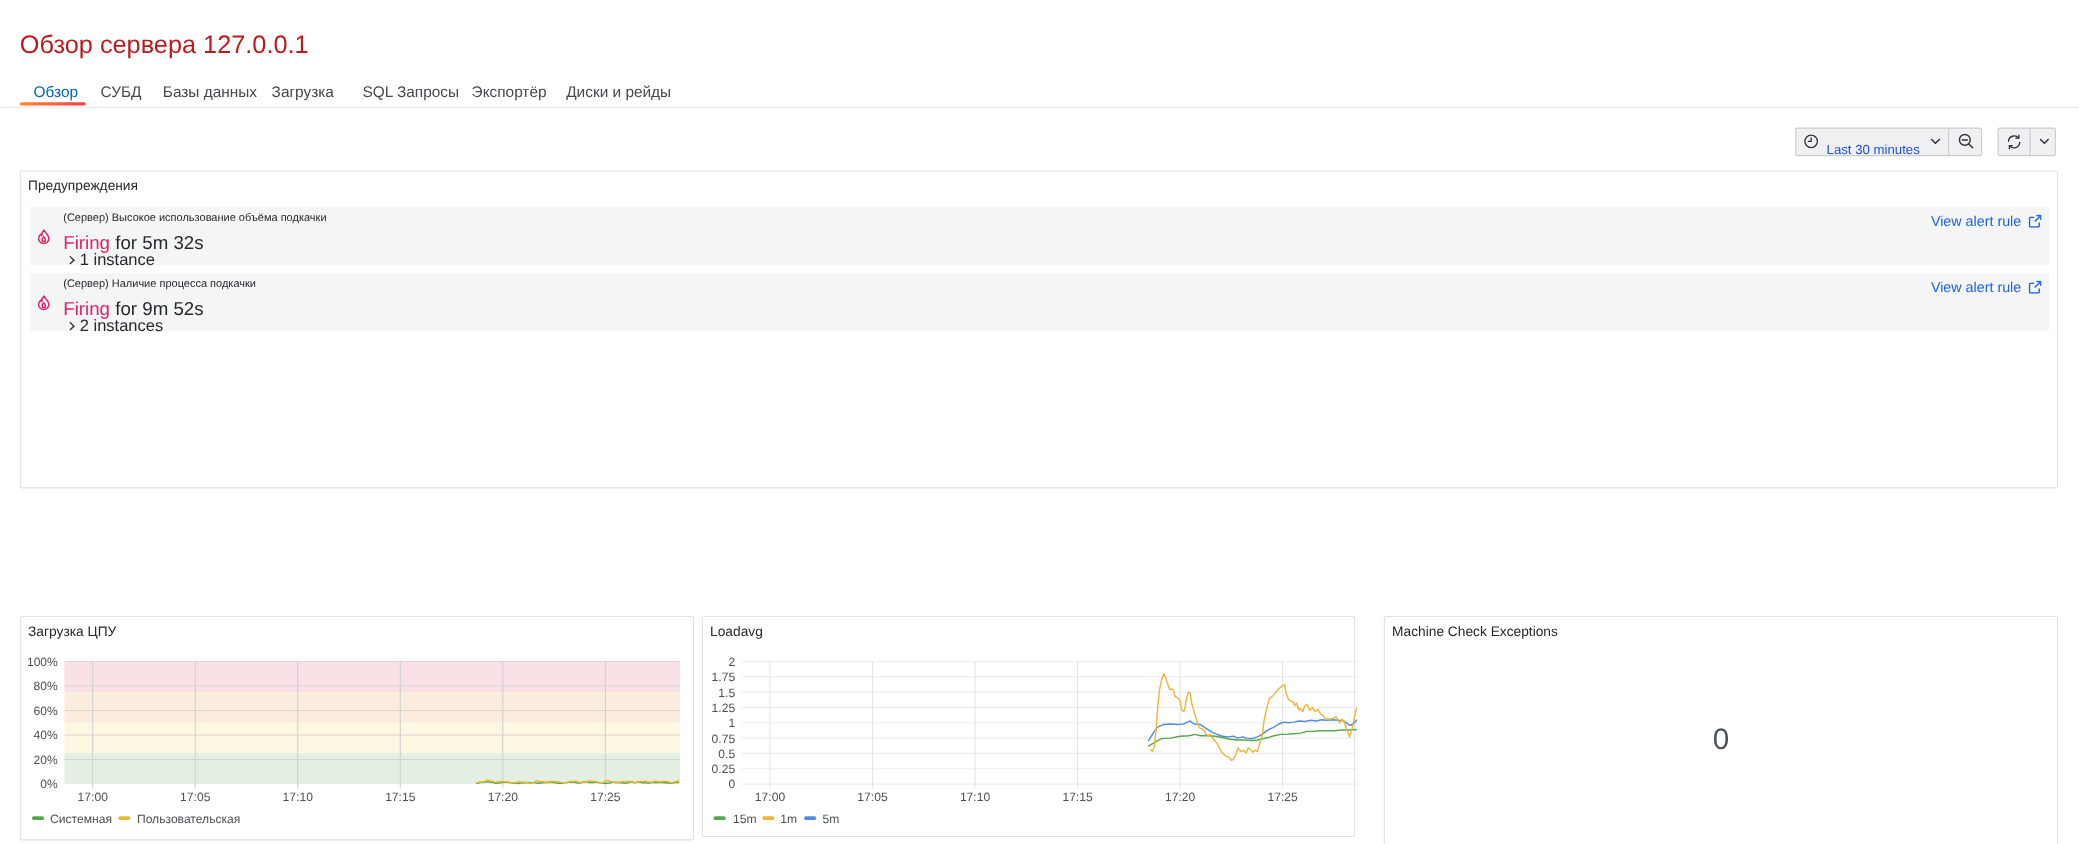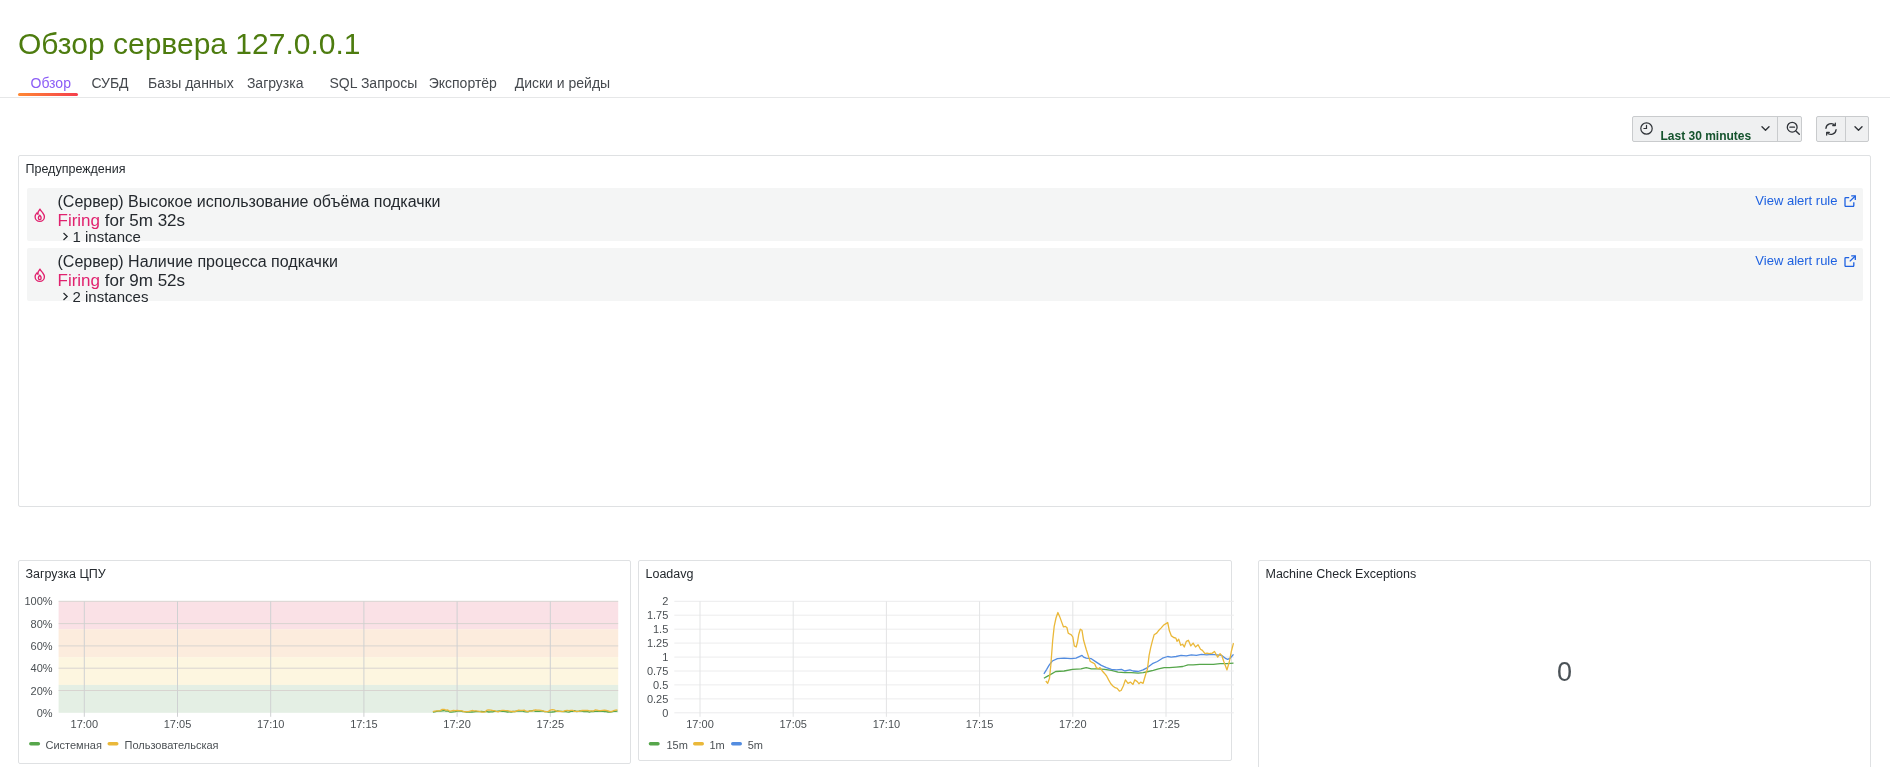--- a/index.html
+++ b/index.html
@@ -1,26 +1,26 @@
 <!DOCTYPE html>
 <html><head><meta charset="utf-8"><style>
 *{margin:0;padding:0;box-sizing:border-box}
 html,body{width:1890px;height:767px;background:#fff;font-family:"Liberation Sans",sans-serif;position:relative;overflow:hidden}
-h1{position:absolute;left:18px;top:27px;font-size:30px;font-weight:400;color:#4d7c0f;letter-spacing:0}
+h1{position:absolute;left:18px;top:27px;font-size:23px;font-weight:400;color:#b91c1c;letter-spacing:0}
 .tab{position:absolute;top:74.5px;font-size:14px;white-space:nowrap;color:#45494e}
-.tab.on{color:#8b5cf6;font-weight:400}
+.tab.on{color:#0369a1;font-weight:400}
 .tabbar{position:absolute;left:0;top:97px;width:1890px;height:1px;background:#e6e7e8}
 .tabul{position:absolute;left:18.1px;top:92.8px;width:59.8px;height:3px;border-radius:1.5px;background:linear-gradient(90deg,#ff8833 0%,#f53e4c 100%)}
 .btng{position:absolute;display:flex;align-items:stretch;background:#eff0f1;border:1px solid #c9cbcd;border-radius:2px;height:26px;top:115.5px}
 .btnseg{display:flex;align-items:center;padding:0 8px;white-space:nowrap}
 .btndiv{flex:0 0 1px;background:#c9cbcd}
 .panel{position:absolute;background:#fff;border:1px solid #dfe1e3;border-radius:2px}
 .ptitle{position:absolute;left:6.5px;top:6px;font-size:12.5px;font-weight:500;color:#24292e}
 .arow{position:absolute;left:7.5px;right:7.5px;height:53px;background:#f4f5f5;border-radius:2px}
-.atitle{position:absolute;left:31px;top:5px;font-size:16px;font-weight:500;color:#24292e}
+.atitle{position:absolute;left:31px;top:5px;font-size:10px;font-weight:500;color:#24292e}
 .afir{position:absolute;left:31px;top:23px;font-size:17px;color:#24292e}
 .afir b{color:#e0226e;font-weight:400}
 .ainst{position:absolute;left:35px;top:39.5px;font-size:15px;color:#24292e;display:flex;align-items:center}
 .aview{position:absolute;right:7px;top:5px;font-size:13px;color:#1f62e0;display:flex;align-items:center}
 </style></head><body>
 <h1>Обзор сервера 127.0.0.1</h1>
 <span class="tab" style="left:30.5px"><span class="tab on" style="position:static">Обзор</span></span>
 <span class="tab" style="left:91.4px">СУБД</span>
 <span class="tab" style="left:148px">Базы данных</span>
 <span class="tab" style="left:246.9px">Загрузка</span>
@@ -29,21 +29,21 @@
 <span class="tab" style="left:514.7px">Диски и рейды</span>
 <div class="tabul"></div>
 <div class="tabbar"></div>
 
 <div class="btng" style="left:1631.5px;width:170px">
   <div class="btnseg" style="padding:0 7px">
       <svg width="13" height="13" viewBox="0 0 13 13">
         <circle cx="6.5" cy="6.5" r="5.7" stroke="#2f3338" stroke-width="1.2" fill="none"></circle>
         <path d="M6.5 3.3 L6.5 6.5 L3.9 6.5" stroke="#2f3338" stroke-width="1.2" fill="none" stroke-linecap="round"></path>
       </svg>
-      <span style="font-size:12px;font-weight:700;color:#14532d;margin:15px 10px 0 8px">Last 30 minutes</span>
+      <span style="font-size:12px;font-weight:400;color:#1d4ed8;margin:15px 10px 0 8px">Last 30 minutes</span>
       <svg width="9" height="7" viewBox="0 0 9 7">
         <path d="M1 1.8 L4.5 5.2 L8 1.8" stroke="#2f3338" stroke-width="1.4" fill="none" stroke-linecap="round" stroke-linejoin="round"></path>
       </svg>
     </div>
   <div class="btndiv"></div>
   <div class="btnseg" style="flex:1;justify-content:center">
       <svg width="15" height="15" viewBox="0 0 15 15">
         <circle cx="6.2" cy="6.2" r="4.9" stroke="#2f3338" stroke-width="1.3" fill="none"></circle>
         <line x1="3.9" y1="6.2" x2="8.5" y2="6.2" stroke="#2f3338" stroke-width="1.3" stroke-linecap="round"></line>
         <line x1="9.9" y1="9.9" x2="13.3" y2="13.3" stroke="#2f3338" stroke-width="1.4" stroke-linecap="round"></line>
@@ -62,21 +62,21 @@
       </svg>
     </div>
   <div class="btndiv"></div>
   <div class="btnseg" style="flex:1;justify-content:center">
       <svg width="9" height="7" viewBox="0 0 9 7">
         <path d="M1 1.8 L4.5 5.2 L8 1.8" stroke="#2f3338" stroke-width="1.4" fill="none" stroke-linecap="round" stroke-linejoin="round"></path>
       </svg>
     </div>
 </div>
 
-<div class="panel" style="left:18px;top:155px;width:1853px;height:352px">
+<div class="panel" style="left:18px;top:155px;width:1853px;height:289px">
   <div class="ptitle">Предупреждения</div>
   <div class="arow" style="top:32.3px">
     <svg width="12" height="15" viewBox="0 0 12 15" style="position:absolute;left:7px;top:20px">
         <g fill="none" stroke="#e0226e" stroke-width="1.35" stroke-linejoin="round">
           <path d="M5.9 1.1 C6.7 2.5 7.8 3.7 8.8 5.0 C9.7 6.2 10.4 7.4 10.4 8.8 A4.65 4.65 0 0 1 1.1 8.8 C1.1 7.2 1.9 6.0 2.9 4.9 L4.0 6.3 C3.7 4.5 4.6 2.6 5.9 1.1 Z"></path>
           <path d="M5.75 7.3 C6.55 8.1 7.15 8.9 7.15 9.9 C7.15 10.9 6.55 11.6 5.75 11.6 C4.95 11.6 4.35 10.9 4.35 9.9 C4.35 8.9 4.95 8.1 5.75 7.3 Z"></path>
         </g>
       </svg>
     <div class="atitle">(Сервер) Высокое использование объёма подкачки</div>
     <div class="afir"><b>Firing</b>&nbsp;for 5m 32s</div>

